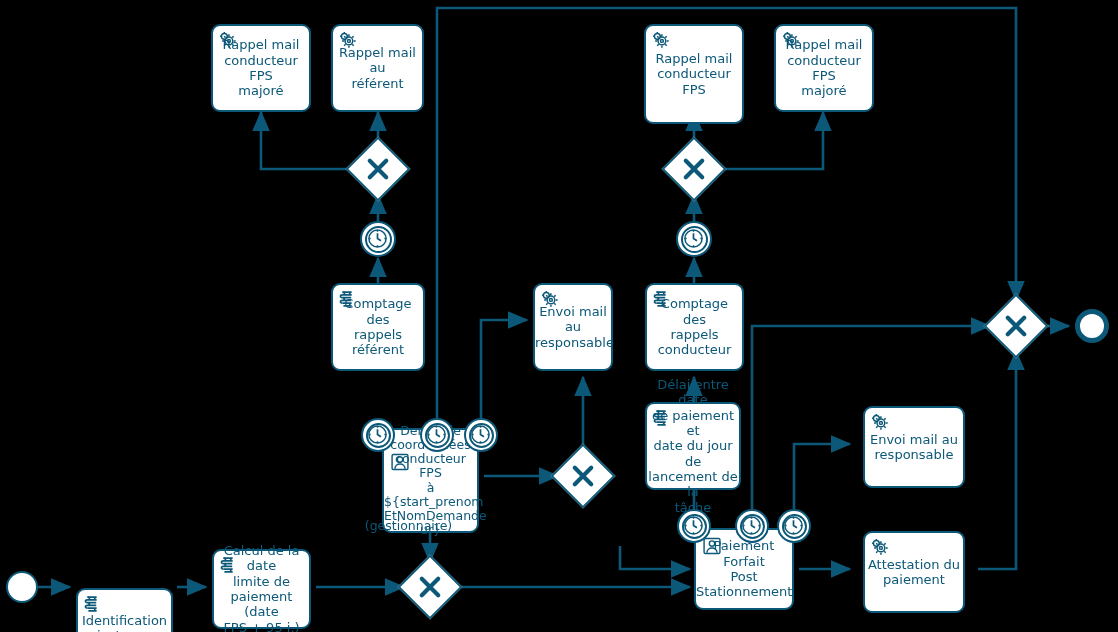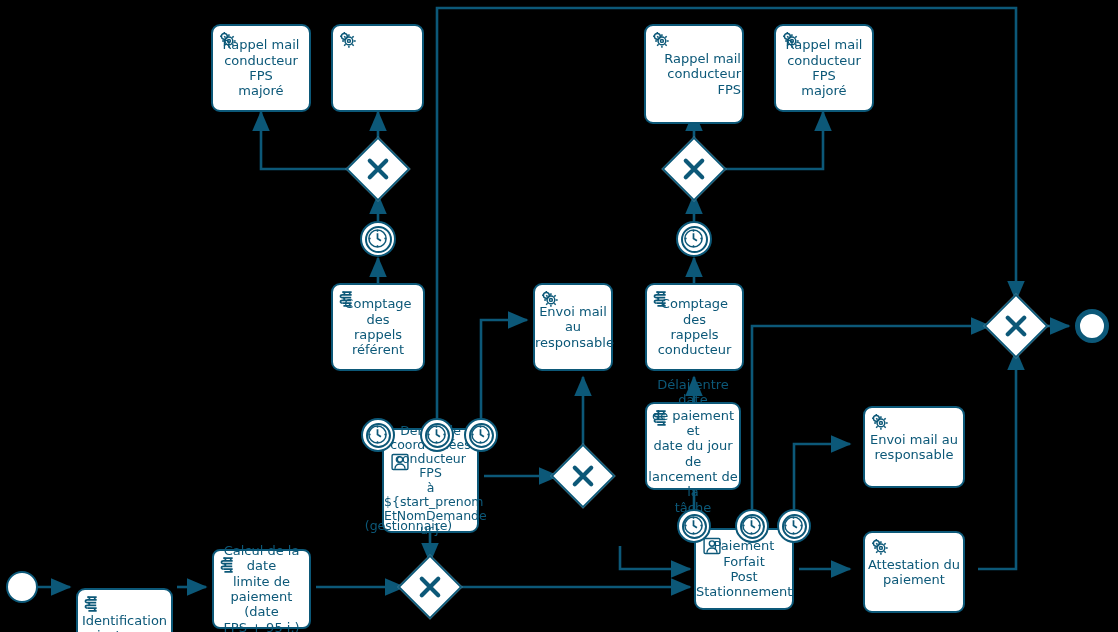--- a/index.html
+++ b/index.html
@@ -127,23 +127,25 @@
       <svg viewBox="0 0 24 24">
           <g fill="none" stroke="#0c5878" stroke-width="1.6">
         <circle cx="13" cy="13" r="4.2"></circle>
             <circle cx="13" cy="13" r="1.6"></circle>
         <path d="M13 5.6v2.2M13 18.2v2.2M5.6 13h2.2M18.2 13h2.2M7.8 7.8l1.6 1.6M16.6 16.6l1.6 1.6M18.2 7.8l-1.6 1.6M9.4 16.6l-1.6 1.6"></path>
         <circle cx="8" cy="8" r="3.2"></circle>
             <path d="M8 3.4v1.4M8 11.2v1.4M3.4 8h1.4M11.2 8h1.4"></path>
       </g>
         </svg>
     </span>
-  </div>
-
-  <div class="task" style="left:644px;top:24px;width:100px;height:100px;text-align:right;">
+    <span class="lbl">Rappel mail au
+référent</span>
+  </div>
+
+  <div class="task" style="left:644px;top:24px;width:100px;height:100px;">
     <span class="tico">
       <svg viewBox="0 0 24 24">
           <g fill="none" stroke="#0c5878" stroke-width="1.6">
         <circle cx="13" cy="13" r="4.2"></circle>
             <circle cx="13" cy="13" r="1.6"></circle>
         <path d="M13 5.6v2.2M13 18.2v2.2M5.6 13h2.2M18.2 13h2.2M7.8 7.8l1.6 1.6M16.6 16.6l1.6 1.6M18.2 7.8l-1.6 1.6M9.4 16.6l-1.6 1.6"></path>
         <circle cx="8" cy="8" r="3.2"></circle>
             <path d="M8 3.4v1.4M8 11.2v1.4M3.4 8h1.4M11.2 8h1.4"></path>
       </g>
         </svg>
@@ -278,21 +280,21 @@
         <path d="M6 4.5h10c-3 0-3 3 0 3H7"></path>
         <path d="M6 16.5h10c-3 0-3 3 0 3H7"></path>
         <path d="M6.5 10.5h9M6.5 13.5h9"></path>
       </g>
         </svg>
     </span>
     <span class="lbl">Identification
 instance</span>
   </div>
 
-  <div class="task" style="left:212px;top:549px;width:99px;height:80px;border-radius:8px;">
+  <div class="task" style="left:212px;top:549px;width:99px;height:80px;">
     <span class="tico">
       <svg viewBox="0 0 24 24">
           <g fill="none" stroke="#0c5878" stroke-width="1.7">
         <path d="M6 4.5c3 0 3 3 0 3s-3 3 0 3 3 3 0 3 -3 3 0 3"></path>
         <path d="M6 4.5h10c-3 0-3 3 0 3H7"></path>
         <path d="M6 16.5h10c-3 0-3 3 0 3H7"></path>
         <path d="M6.5 10.5h9M6.5 13.5h9"></path>
       </g>
         </svg>
     </span>

